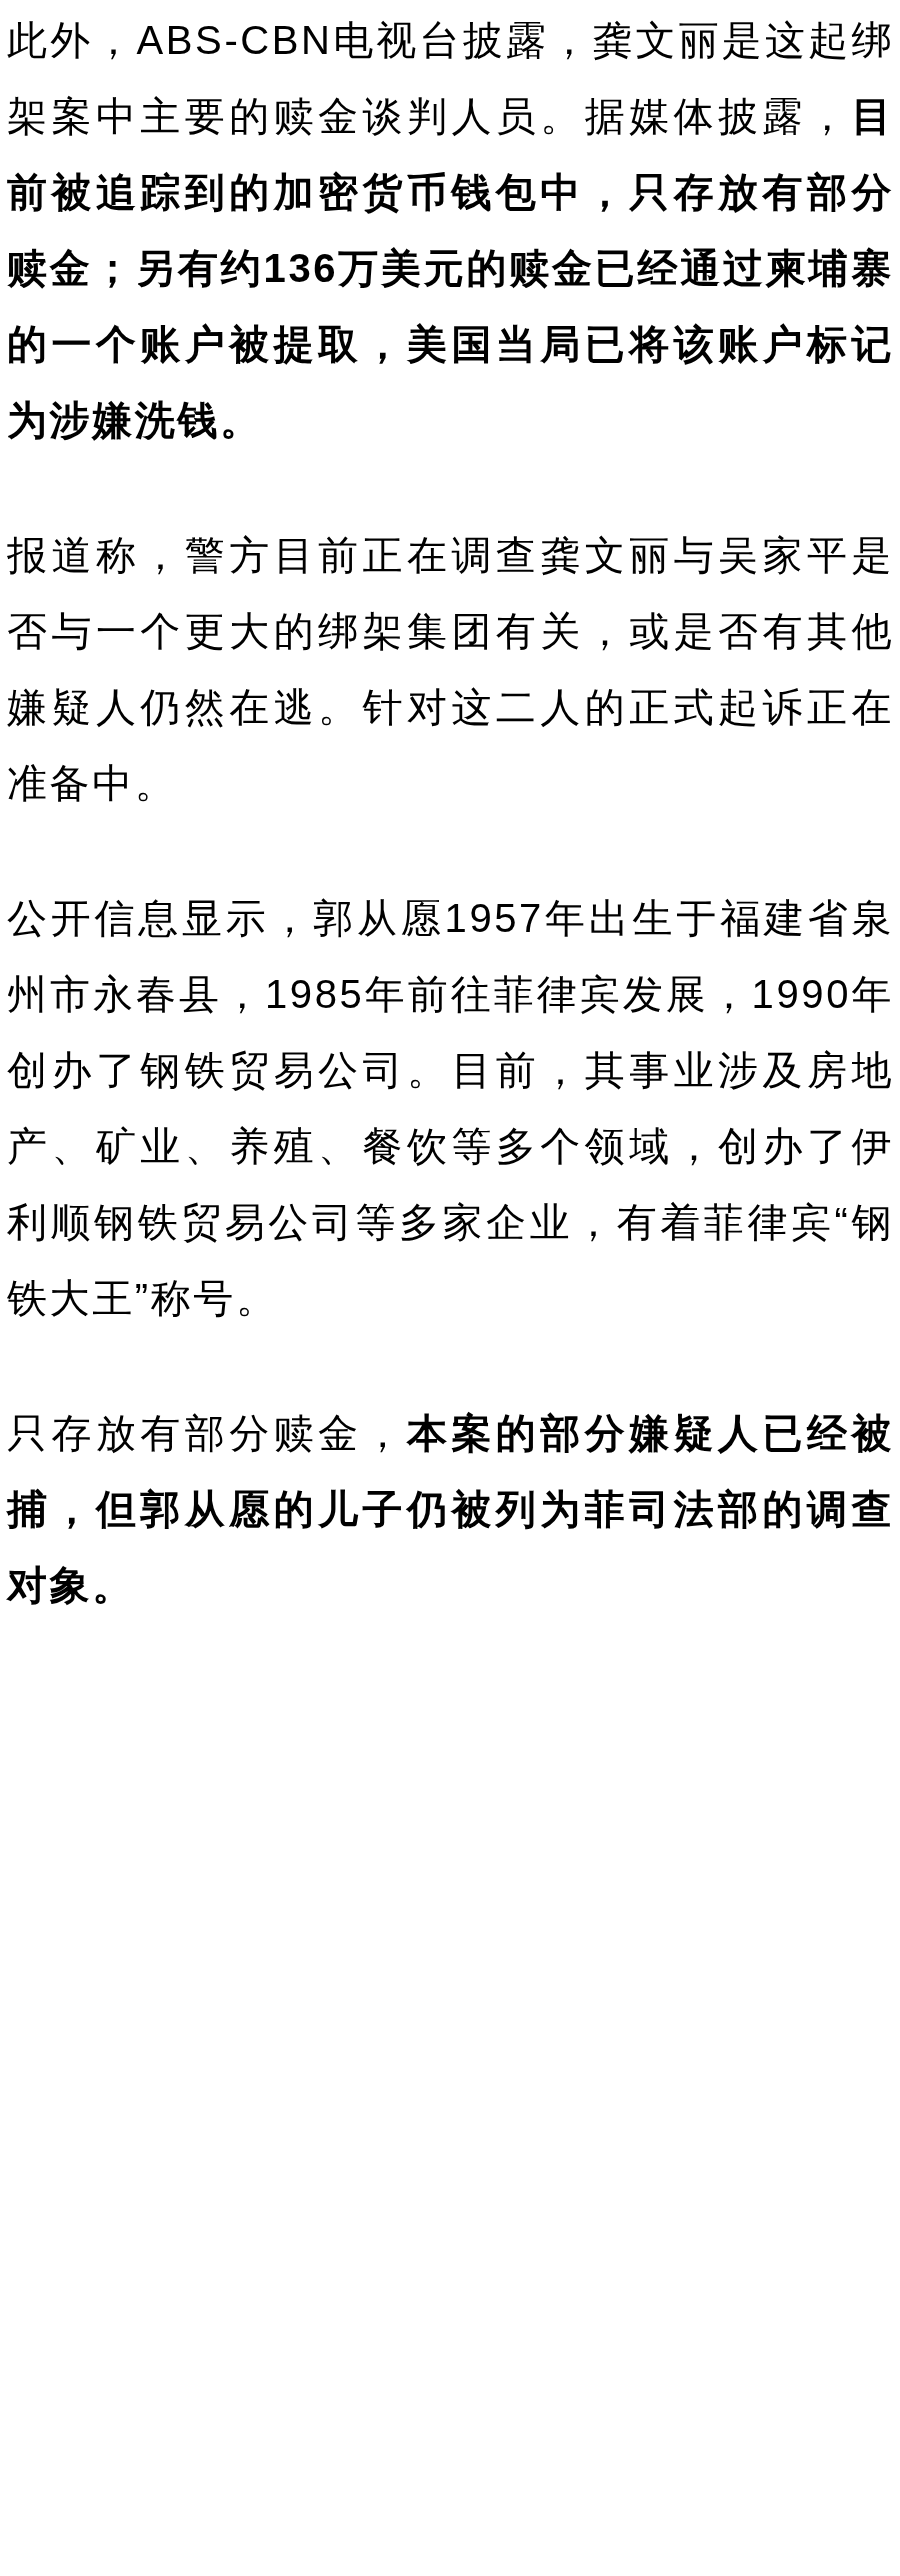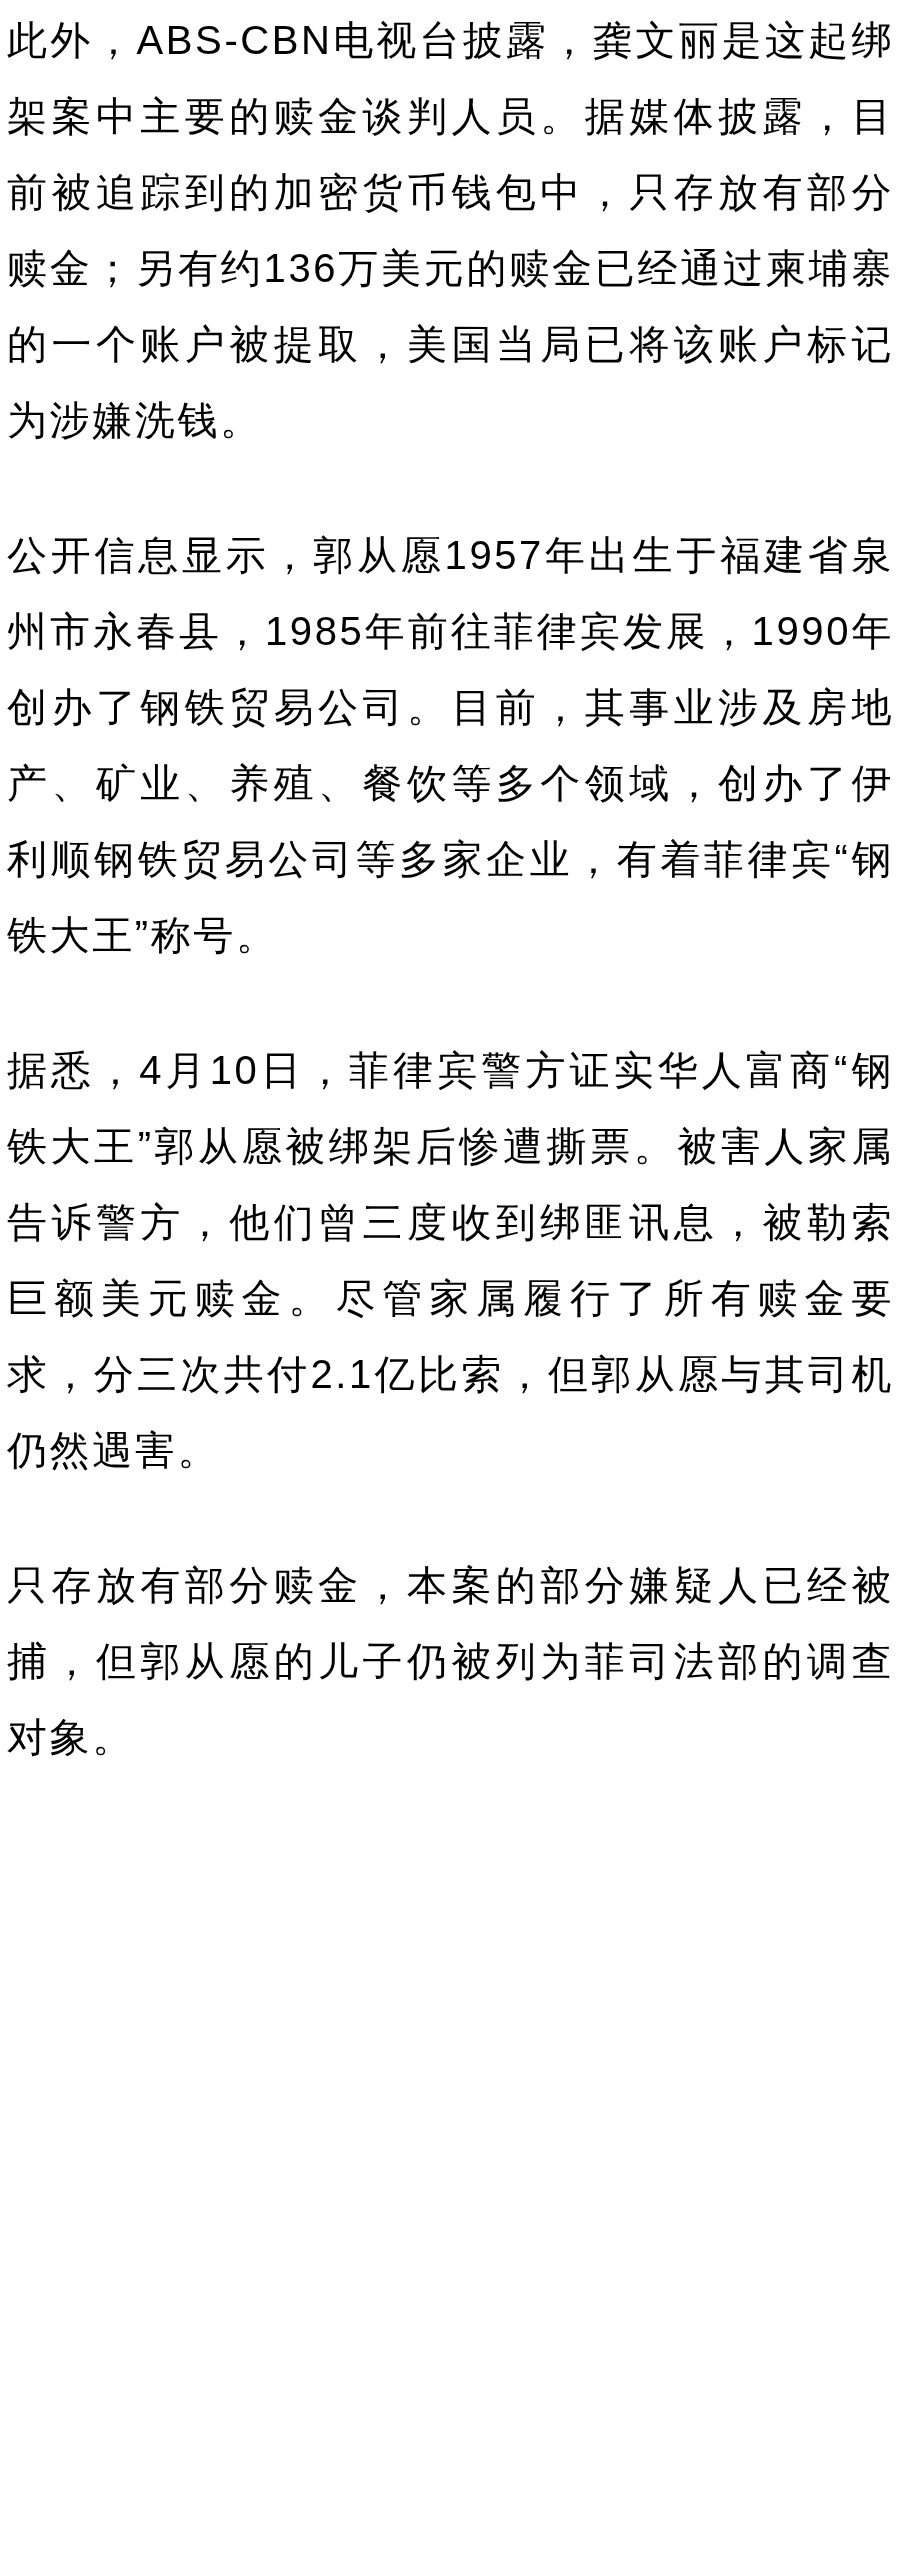--- a/index.html
+++ b/index.html
@@ -26,25 +26,25 @@
   .article p {
     margin: 0 0 59px 0;
   }
   .article p:last-child {
     margin-bottom: 0;
   }
   .run {
     font-weight: 400;
   }
   .run.bold {
-    font-weight: 400;
+    font-weight: 700;
   }
 </style>
 </head>
 <body>
 
 <main class="article">
     <p><span class="run">此外，ABS-CBN电视台披露，龚文丽是这起绑架案中主要的赎金谈判人员。据媒体披露，</span><span class="run bold">目前被追踪到的加密货币钱包中，只存放有部分赎金；另有约136万美元的赎金已经通过柬埔寨的一个账户被提取，美国当局已将该账户标记为涉嫌洗钱。</span></p>
+    <p><span class="run">报道称，警方目前正在调查龚文丽与吴家平是否与一个更大的绑架集团有关，或是否有其他嫌疑人仍然在逃。针对这二人的正式起诉正在准备中。</span></p>
     <p><span class="run">公开信息显示，郭从愿1957年出生于福建省泉州市永春县，1985年前往菲律宾发展，1990年创办了钢铁贸易公司。目前，其事业涉及房地产、矿业、养殖、餐饮等多个领域，创办了伊利顺钢铁贸易公司等多家企业，有着菲律宾“钢铁大王”称号。</span></p>
-    <p><span class="run">据悉，4月10日，菲律宾警方证实华人富商“钢铁大王”郭从愿被绑架后惨遭撕票。被害人家属告诉警方，他们曾三度收到绑匪讯息，被勒索巨额美元赎金。尽管家属履行了所有赎金要求，分三次共付2.1亿比索，但郭从愿与其司机仍然遇害。</span></p>
     <p><span class="run">只存放有部分赎金，</span><span class="run bold">本案的部分嫌疑人已经被捕，但郭从愿的儿子仍被列为菲司法部的调查对象。</span></p>
   </main>
 
 
 </body></html>

